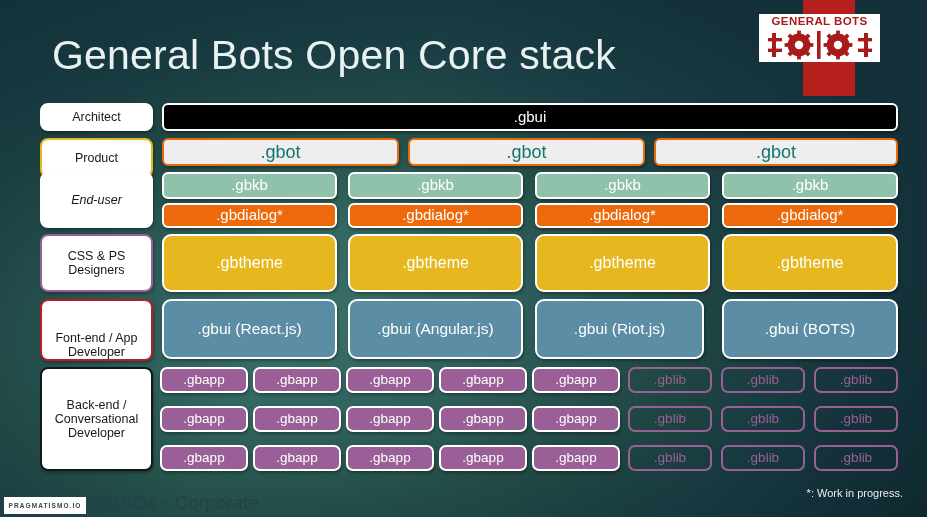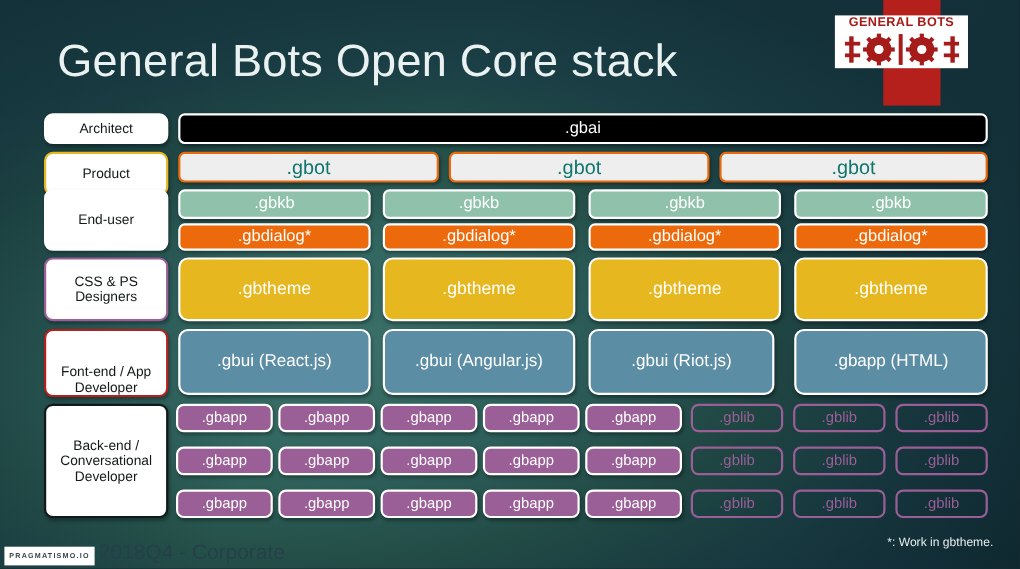--- a/index.html
+++ b/index.html
@@ -261,35 +261,35 @@
       </svg>
     </div>
   </div>
 
   <div class="box role" style="top: 103px; height: 28px; border-color: rgb(255, 255, 255);">
       <span>Architect</span>
     </div>
   <div class="box role" style="top: 138px; height: 40px; border-color: rgb(230, 183, 30);">
       <span>Product</span>
     </div>
-  <div class="box role" style="top: 172px; height: 56px; border-color: rgb(255, 255, 255);">
+  <div class="box role" style="top: 172px; height: 56px; border-color: rgb(255, 255, 255); font-style: italic;">
       <span>End-user</span>
     </div>
   <div class="box role" style="top: 234px; height: 58px; border-color: rgb(154, 95, 150);">
       <span class="ml">CSS &amp; PS<br>Designers</span>
     </div>
   <div class="box role" style="top: 299px; height: 62px; border-color: rgb(181, 32, 29); align-items: flex-end;">
       <span class="ml">Font-end / App<br>Developer</span>
     </div>
   <div class="box role" style="top: 367px; height: 104px; border-color: rgb(16, 26, 28);">
       <span class="ml">Back-end  /<br>Conversational<br>Developer</span>
     </div>
 
   <div class="box gbai" style="left:162px;top:103px;width:736px;height:28px;">
-    <span>.gbai</span>
+    <span>.gbui</span>
   </div>
 
   <div class="box gbot" style="left:162px;top:138px;width:237px;height:28px;">
       <span>.gbot</span>
     </div>
   <div class="box gbot" style="left:408px;top:138px;width:237px;height:28px;">
       <span>.gbot</span>
     </div>
   <div class="box gbot" style="left:654px;top:138px;width:244px;height:28px;">
       <span>.gbot</span>
@@ -337,21 +337,21 @@
   <div class="box gbui" style="left:162px;top:299px;width:175px;height:60px;">
       <span>.gbui (React.js)</span>
     </div>
   <div class="box gbui" style="left:348px;top:299px;width:175px;height:60px;">
       <span>.gbui (Angular.js)</span>
     </div>
   <div class="box gbui" style="left:535px;top:299px;width:169px;height:60px;text-align:right;">
       <span>.gbui (Riot.js)</span>
     </div>
   <div class="box gbui" style="left:722px;top:299px;width:176px;height:60px;">
-      <span>.gbapp (HTML)</span>
+      <span>.gbui (BOTS)</span>
     </div>
 
   <div class="box gbapp" style="left:160px;top:367px;width:88px;height:26px;">
       <span>.gbapp</span>
     </div>
   <div class="box gbapp" style="left:253px;top:367px;width:88px;height:26px;">
       <span>.gbapp</span>
     </div>
   <div class="box gbapp" style="left:346px;top:367px;width:88px;height:26px;">
       <span>.gbapp</span>
@@ -419,15 +419,15 @@
       <span>.gblib</span>
     </div>
   <div class="box gblib" style="left:814px;top:445px;width:84px;height:26px;">
       <span>.gblib</span>
     </div>
 
   <div class="footer-logo">
     <span>PRAGMATISMO.IO</span>
   </div>
   <div class="footer-text">2018Q4 - Corporate</div>
-  <div class="wip-note">*: Work in gbtheme.</div>
+  <div class="wip-note">*: Work in progress.</div>
 
 </div>
 
 </body></html>

